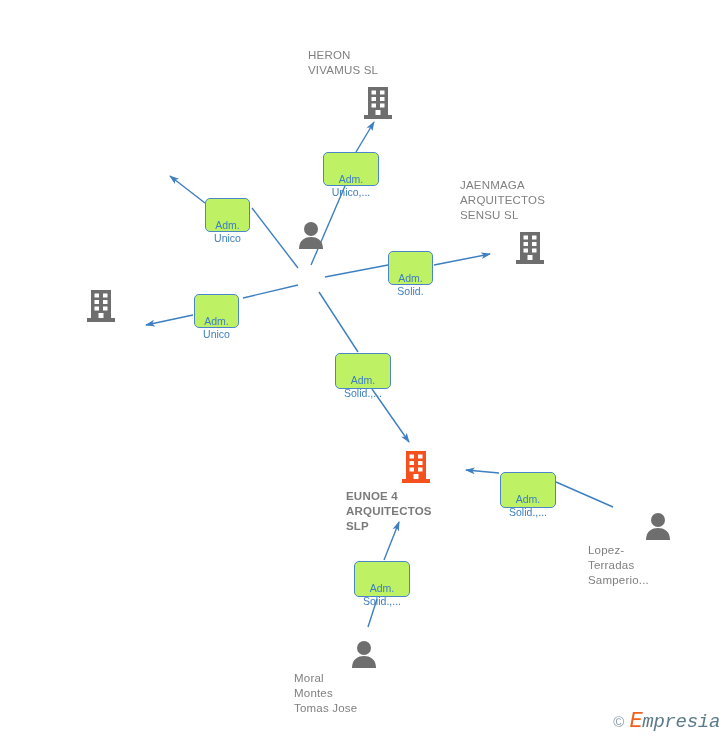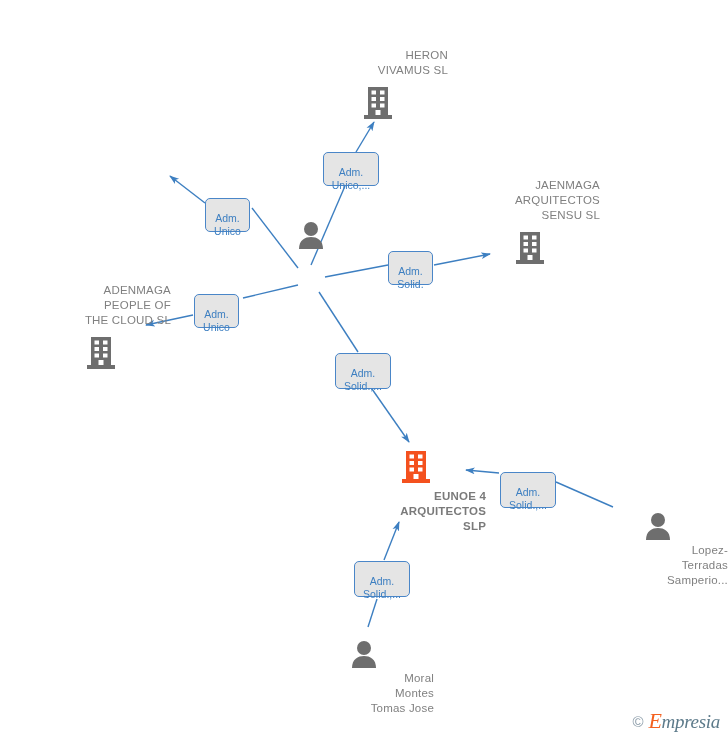--- a/index.html
+++ b/index.html
@@ -23,21 +23,21 @@
     top: 0;
     width: 728px;
     height: 740px;
   }
 
   
   .node {
     position: absolute;
     width: 140px;
     margin-left: -70px;
-    text-align: right;
+    text-align: left;
     z-index: 3;
   }
   .node-label {
     font-size: 11.5px;
     line-height: 15px;
     color: #808080;
     letter-spacing: 0.2px;
     white-space: pre-line;
   }
   .node-label.company {
@@ -55,46 +55,46 @@
   }
   .node.label-top .node-label { margin-bottom: 2px; }
   .node.label-bottom .node-label { margin-top: 3px; }
 
   
   .rel {
     position: absolute;
     box-sizing: border-box;
     border: 1px solid #4a86c8;
     border-radius: 5px;
-    background: #e5e5e5;
+    background: #bef264;
     color: #3d7fc1;
     font-size: 10.5px;
     line-height: 13px;
     text-align: center;
-    padding: 13px 4px 5px 4px;
+    padding: 20px 4px 5px 4px;
     z-index: 4;
     white-space: pre-line;
   }
 
   
   #watermark {
     position: absolute;
     right: 8px;
     bottom: 6px;
     display: flex;
     align-items: center;
     gap: 5px;
     z-index: 5;
   }
   #watermark .copy {
     font-size: 15px;
     color: #8a9ba8;
   }
   #watermark .brand {
-    font-family: Liberation Serif, serif;
+    font-family: Liberation Mono, monospace;
     font-style: italic;
     font-size: 19px;
     color: #5c7a8a;
     letter-spacing: -0.3px;
   }
   #watermark .brand .cap {
     color: #f4601e;
     font-size: 22px;
   }
 </style>
@@ -178,23 +178,20 @@
         <rect x="9.5" y="11" width="4.5" height="4" fill="#ffffff"></rect>
         <rect x="18" y="11" width="4.5" height="4" fill="#ffffff"></rect>
         <rect x="9.5" y="17.5" width="4.5" height="4" fill="#ffffff"></rect>
         <rect x="18" y="17.5" width="4.5" height="4" fill="#ffffff"></rect>
         <rect x="13.5" y="24" width="5" height="5" fill="#ffffff"></rect>
       </svg>
     </div>
   </div>
 
   <div class="node label-top" style="left:101px; top:283px;">
-    <div class="node-label company">ADENMAGA
-PEOPLE OF
-THE CLOUD  SL</div>
     <div class="node-icon">
       <svg width="32" height="34" viewBox="0 0 32 34" xmlns="http://www.w3.org/2000/svg">
         <rect x="6" y="1" width="20" height="28" fill="#6e6e6e"></rect>
         <rect x="2" y="29" width="28" height="4" fill="#6e6e6e"></rect>
         <rect x="9.5" y="4.5" width="4.5" height="4" fill="#ffffff"></rect>
         <rect x="18" y="4.5" width="4.5" height="4" fill="#ffffff"></rect>
         <rect x="9.5" y="11" width="4.5" height="4" fill="#ffffff"></rect>
         <rect x="18" y="11" width="4.5" height="4" fill="#ffffff"></rect>
         <rect x="9.5" y="17.5" width="4.5" height="4" fill="#ffffff"></rect>
         <rect x="18" y="17.5" width="4.5" height="4" fill="#ffffff"></rect>

